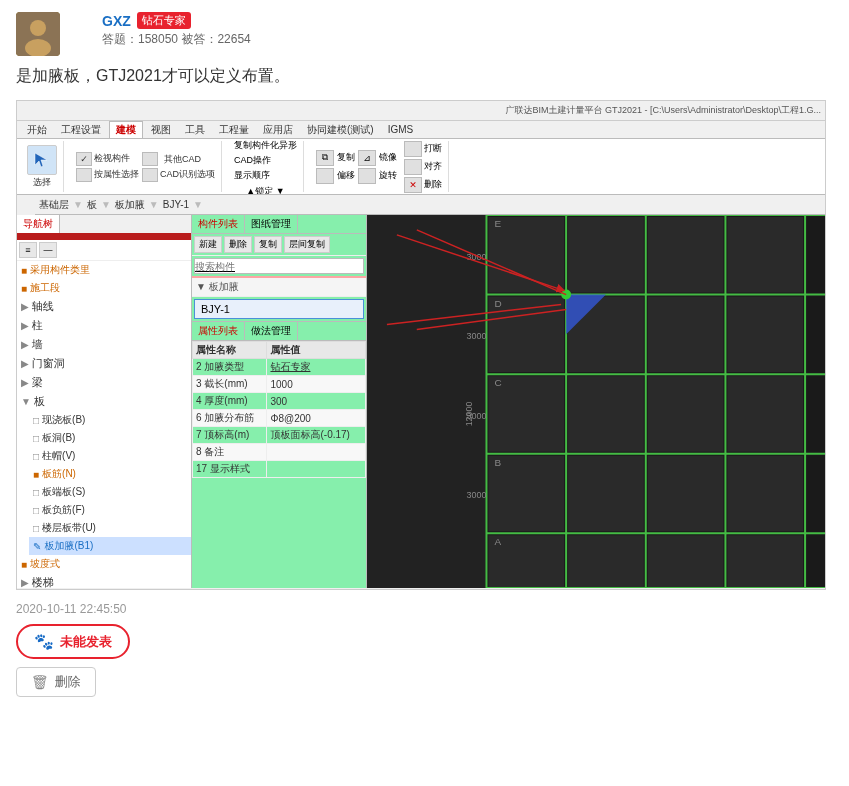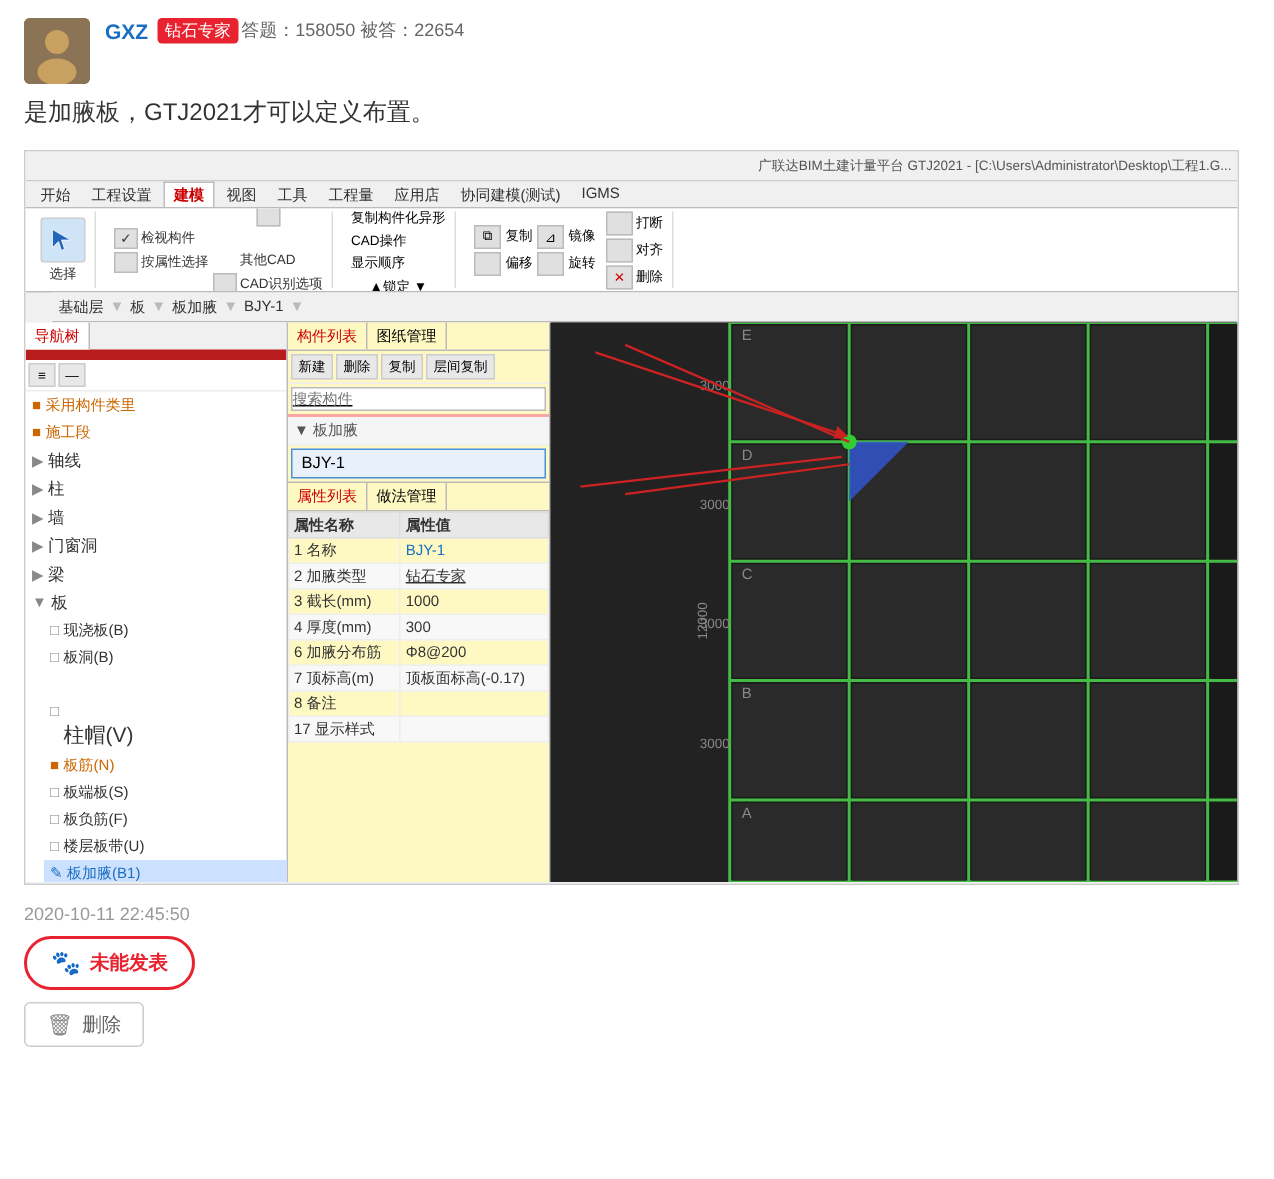--- a/index.html
+++ b/index.html
@@ -33,22 +33,23 @@
       overflow: hidden;
       flex-shrink: 0;
       display: flex;
       align-items: center;
       justify-content: center;
       color: #c8a060;
       font-size: 18px;
     }
     .user-info {
       display: flex;
-      flex-direction: row;
+      flex-direction: column;
       gap: 2px;
+      margin-left: 32px;
     }
     .user-name-row {
       display: flex;
       align-items: center;
       gap: 6px;
     }
     .username {
       color: #1a6fc4;
       font-size: 14px;
       font-weight: bold;
@@ -252,21 +253,21 @@
       gap: 3px;
       color: #333;
     }
     .tree-indent { margin-left: 12px; }
     .tree-item.selected { background: #cce0ff; }
 
     
     .middle-panel {
       width: 175px;
       border-right: 1px solid #bbb;
-      background: #fef9c3;
+      background: #86efac;
       display: flex;
       flex-direction: column;
       justify-content: flex-end;
     }
 
     .middle-panel-tabs {
       display: flex;
       border-bottom: 1px solid #bbb;
     }
     .mid-tab {
@@ -486,21 +487,21 @@
               </div>
             </div>
             <div class="toolbar-row">
               <div class="toolbar-btn" style="flex-direction:row;gap:2px;font-size:9px;">
                 <div style="width:16px;height:14px;background:#e0e0e0;border:1px solid #bbb;"></div>
                 <span>按属性选择</span>
               </div>
             </div>
           </div>
           <div style="display:flex;flex-direction:column;gap:2px;">
-            <div class="toolbar-btn" style="flex-direction:column;gap:16px;font-size:9px;">
+            <div class="toolbar-btn" style="flex-direction:row;gap:6px;font-size:9px;align-items:flex-end;">
               <div style="width:16px;height:14px;background:#e0e0e0;border:1px solid #bbb;"></div>
               <span>其他CAD</span>
             </div>
             <div class="toolbar-btn" style="flex-direction:row;gap:2px;font-size:9px;">
               <div style="width:16px;height:14px;background:#e0e0e0;border:1px solid #bbb;"></div>
               <span>CAD识别选项</span>
             </div>
           </div>
         </div>
 
@@ -617,21 +618,21 @@
             <div class="tree-item tree-indent">
               <span style="color:#888;font-size:10px;">□</span>
               <span style="font-size:10px;">现浇板(B)</span>
             </div>
             <div class="tree-item tree-indent">
               <span style="color:#888;font-size:10px;">□</span>
               <span style="font-size:10px;">板洞(B)</span>
             </div>
             <div class="tree-item tree-indent">
               <span style="color:#888;font-size:10px;">□</span>
-              <span style="font-size:14px;margin-top:32px;">柱帽(V)</span>
+              <span style="font-size:10px;">柱帽(V)</span>
             </div>
             <div class="tree-item tree-indent">
               <span style="color:#cc6600;font-size:10px;">■</span>
               <span style="font-size:10px;color:#cc6600;">板筋(N)</span>
             </div>
             <div class="tree-item tree-indent">
               <span style="color:#888;font-size:10px;">□</span>
               <span style="font-size:10px;">板端板(S)</span>
             </div>
             <div class="tree-item tree-indent">
@@ -692,24 +693,20 @@
               <div class="prop-tab">做法管理</div>
             </div>
             <table class="props-table">
               <thead>
                 <tr>
                   <th>属性名称</th>
                   <th>属性值</th>
                 </tr>
               </thead>
               <tbody>
-                <tr>
-                  <td>1 名称</td>
-                  <td style="color:#1a6fc4;">BJY-1</td>
-                </tr>
                 <tr>
                   <td>2 加腋类型</td>
                   <td class="prop-link">钻石专家</td>
                 </tr>
                 <tr>
                   <td>3 截长(mm)</td>
                   <td>1000</td>
                 </tr>
                 <tr>
                   <td>4 厚度(mm)</td>

